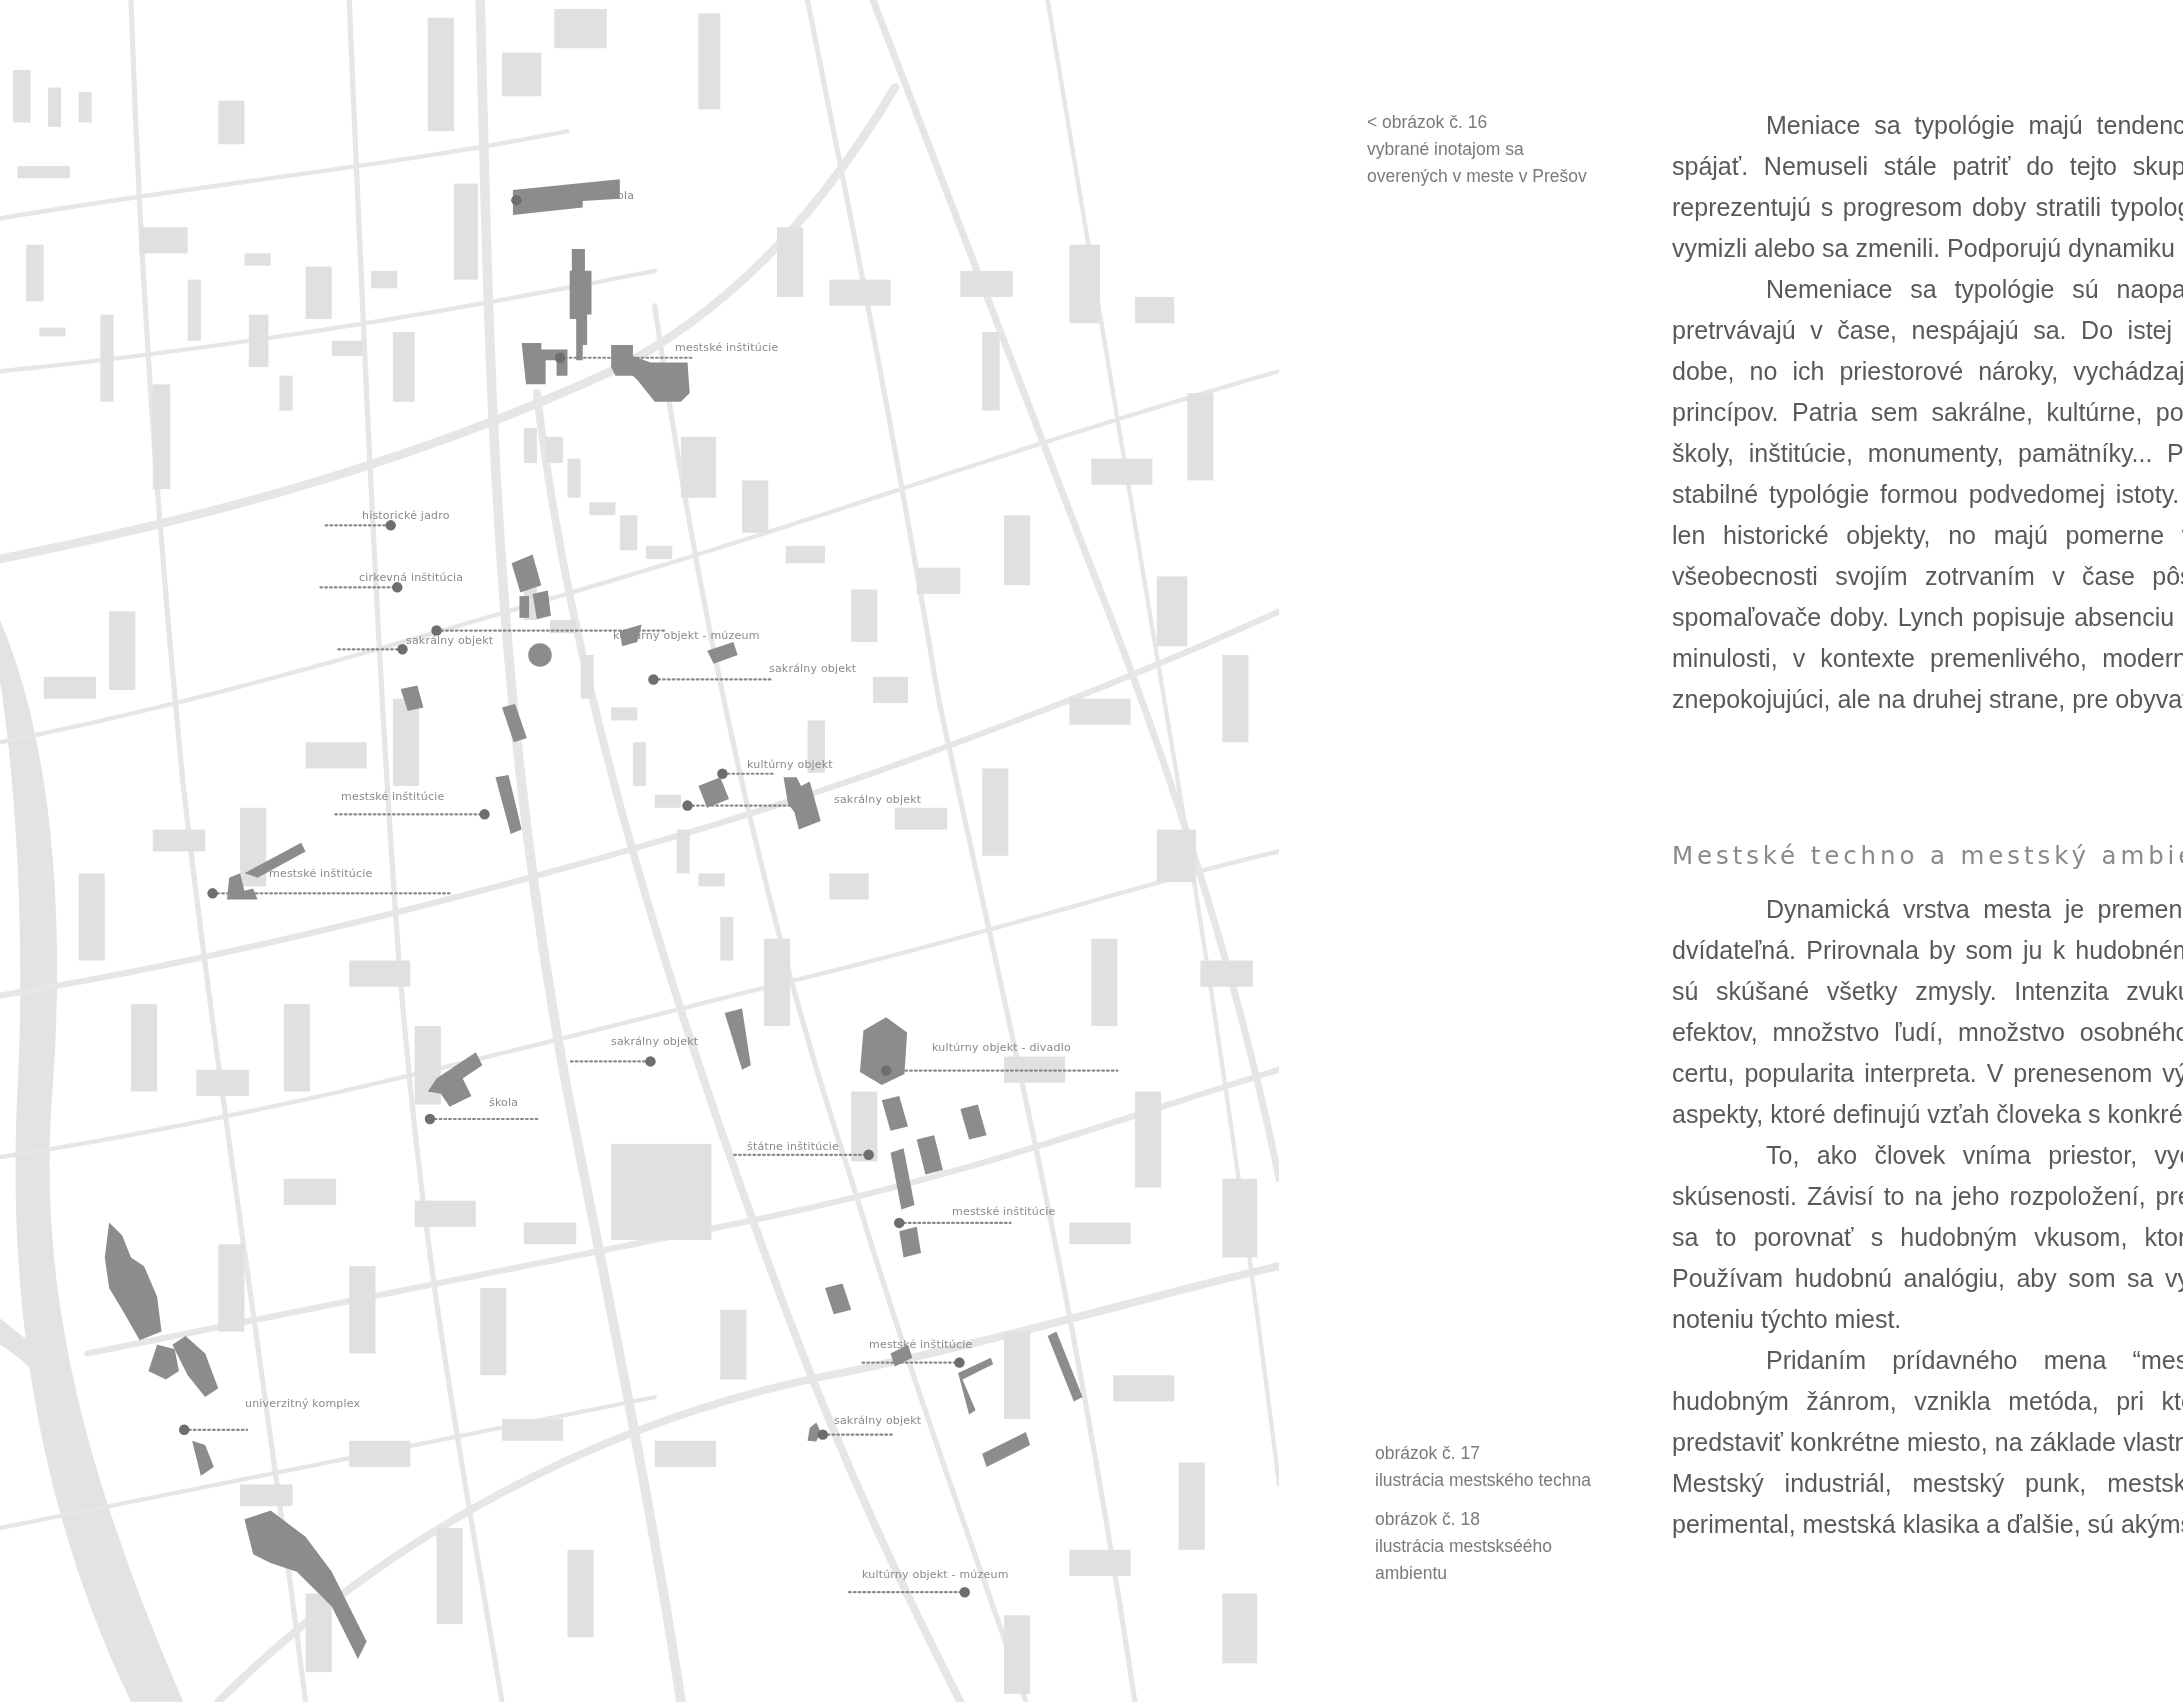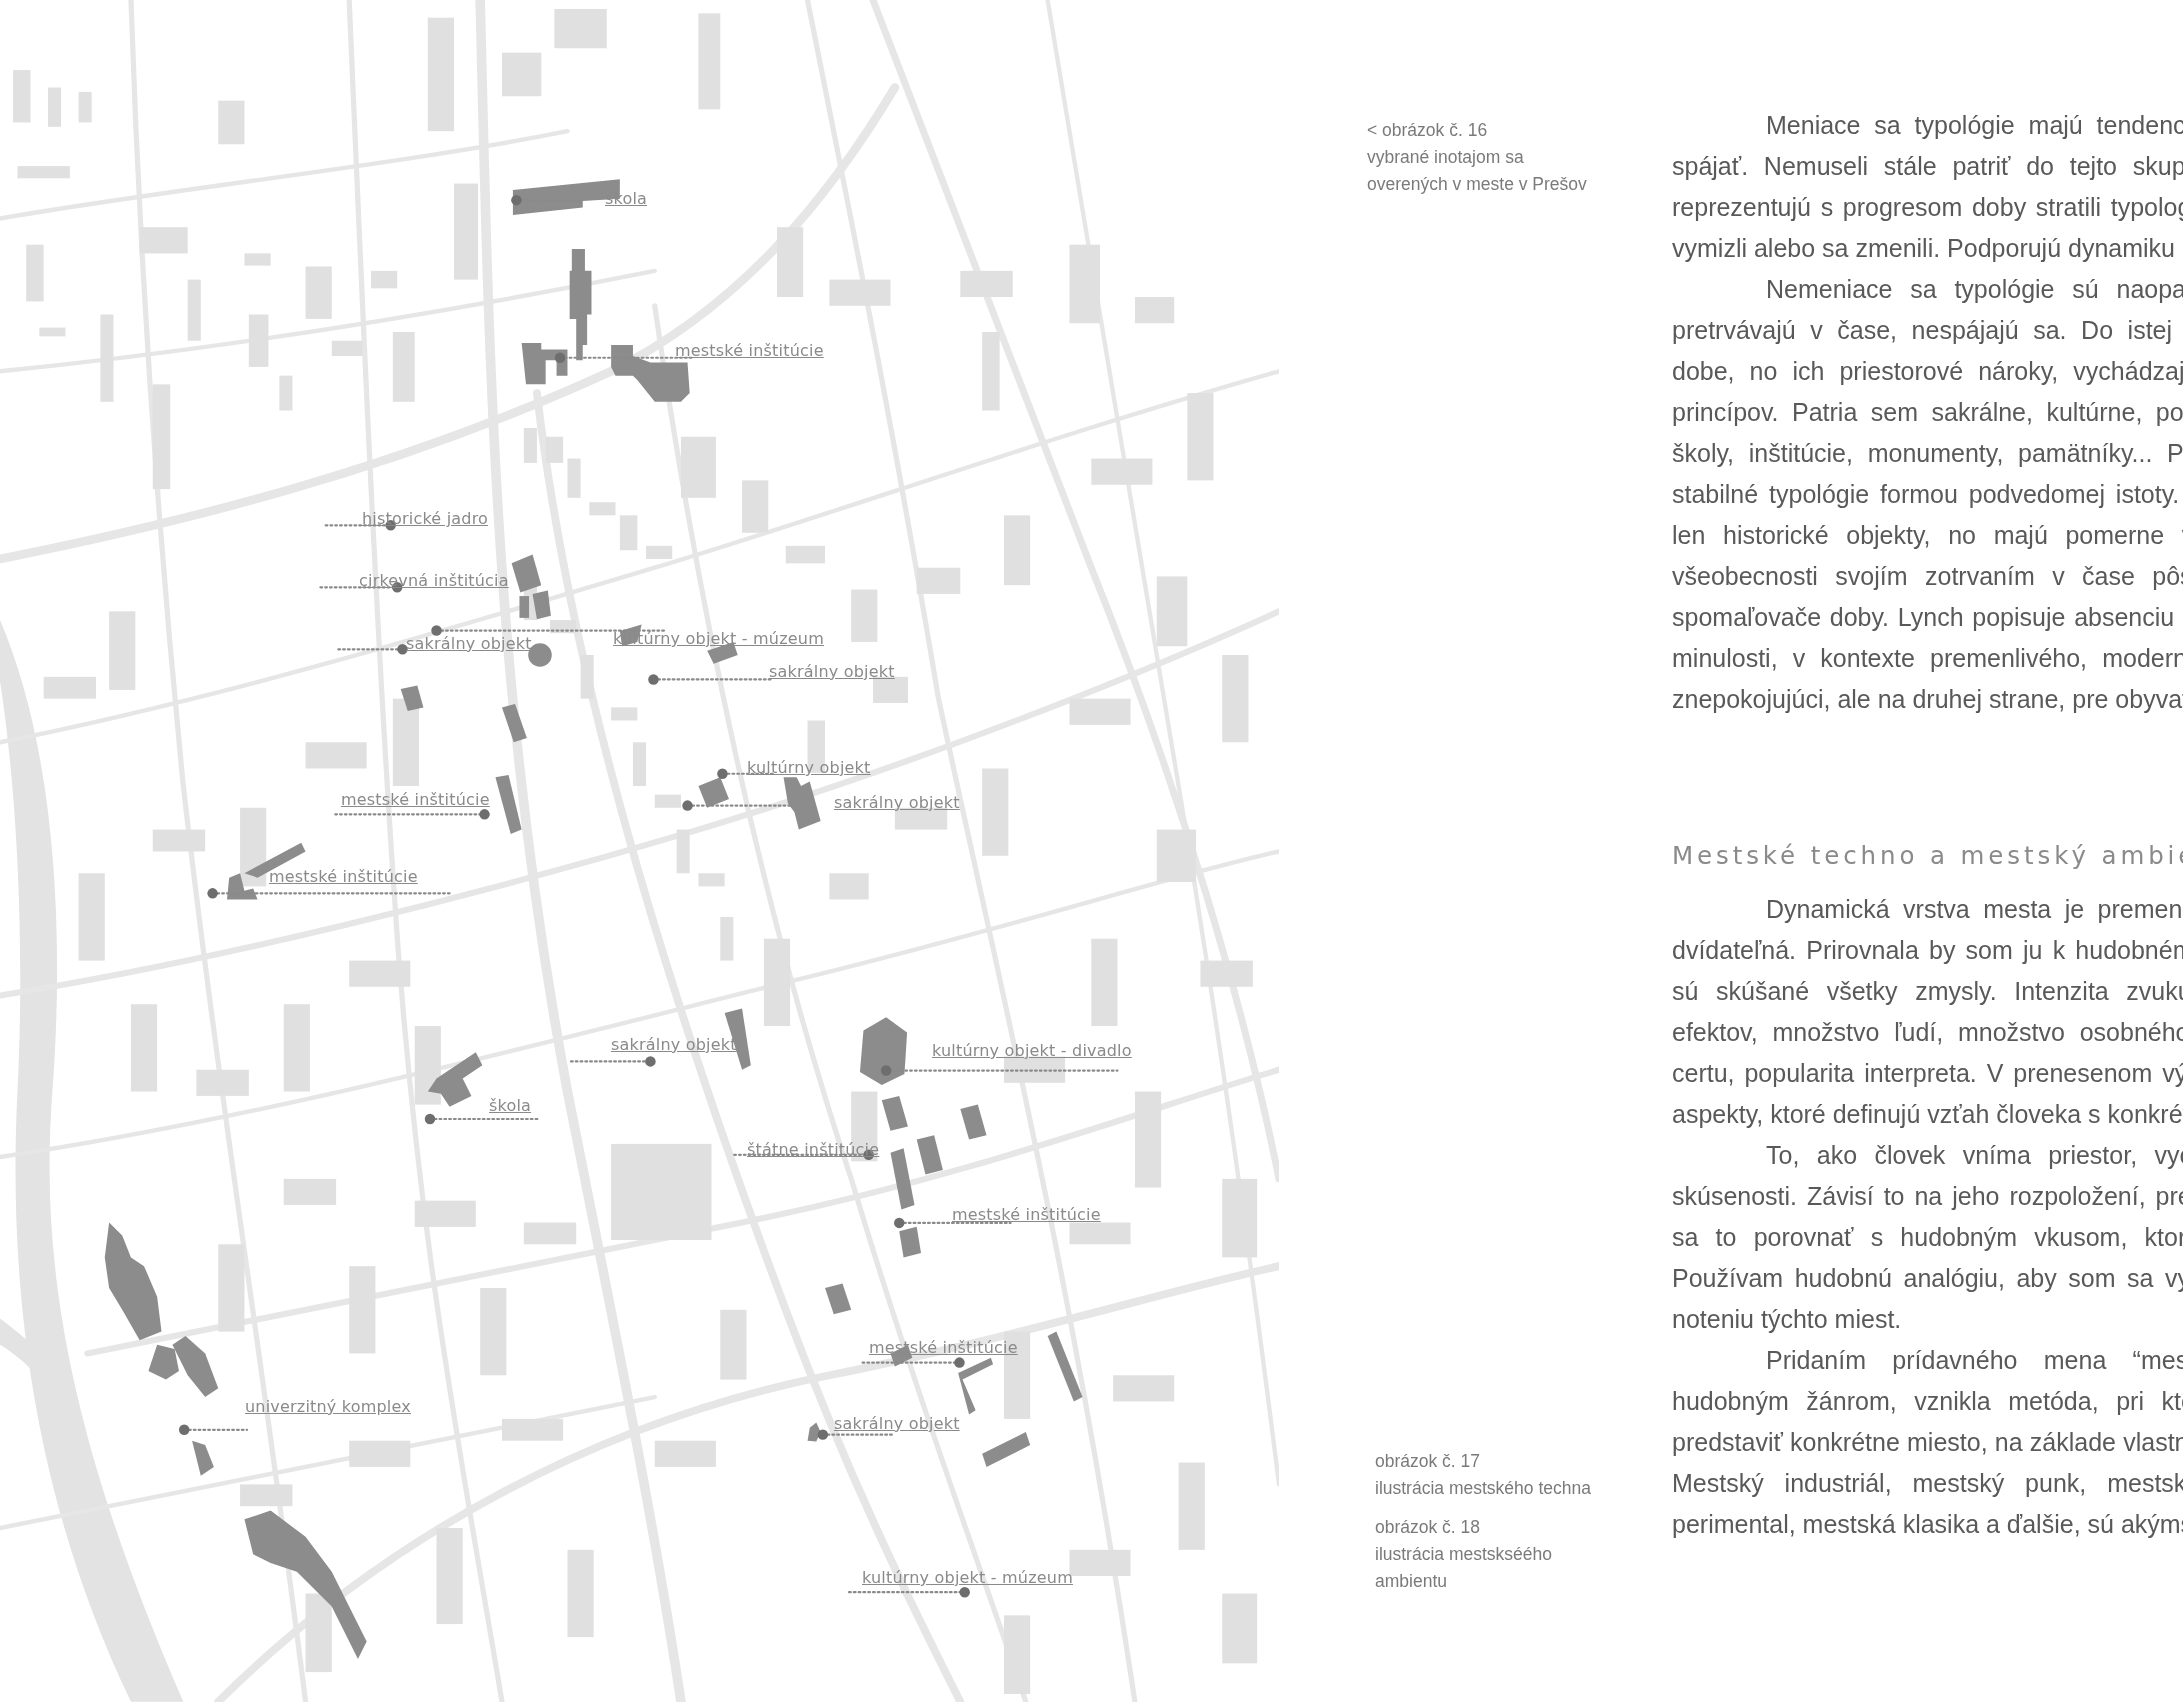--- a/index.html
+++ b/index.html
@@ -1,20 +1,20 @@
 <!DOCTYPE html>
 <html style="font-size:7px"><head>
 <meta charset="utf-8">
 <style>
   html, body { margin:0; padding:0; background:#ffffff; }
   body { width:2538px; height:1702px; position:relative; overflow:hidden; font-family:"Liberation Sans", sans-serif; }
   .map { position:absolute; left:0; top:0; width:1279px; height:1702px; background:#ffffff; overflow:hidden; }
   .map svg { position:absolute; left:0; top:0; }
-  .lbl { position:absolute; font-family:"DejaVu Sans", sans-serif; font-size:16px; color:#8a8a8a; white-space:nowrap; letter-spacing:0.2px;text-decoration:underline; }
-  .cap { position:absolute; font-family:"Liberation Sans", sans-serif; color:#7a7a7a; font-size:17.5px; line-height:27px;margin-top:8px; }
+  .lbl { position:absolute; font-family:"DejaVu Sans", sans-serif; font-size:11px; color:#8a8a8a; white-space:nowrap; letter-spacing:0.2px; }
+  .cap { position:absolute; font-family:"Liberation Sans", sans-serif; color:#7a7a7a; font-size:17.5px; line-height:27px; }
   .body-text { position:absolute; left:1672px; width:773px; font-family:"Liberation Sans", sans-serif; font-size:25px; line-height:41px; color:#595959; text-align:justify; }
   .body-text p { margin:0; text-indent:94px; }
   .heading { position:absolute; left:1672px; top:821px; font-family:"DejaVu Sans", sans-serif; font-size:24.5px; color:#8a8a8a; letter-spacing:3.9px; font-weight:normal; }
   .glossary { position:absolute; left:1367px; top:851px; width:271px; font-family:"DejaVu Sans", sans-serif; font-size:17px; line-height:27px; color:#8a8a8a; letter-spacing:0.4px; }
   .glossary p { margin:0 0 27px 0; }
   .glossary i { font-style:italic; }
 </style>
 </head>
 <body>
 

